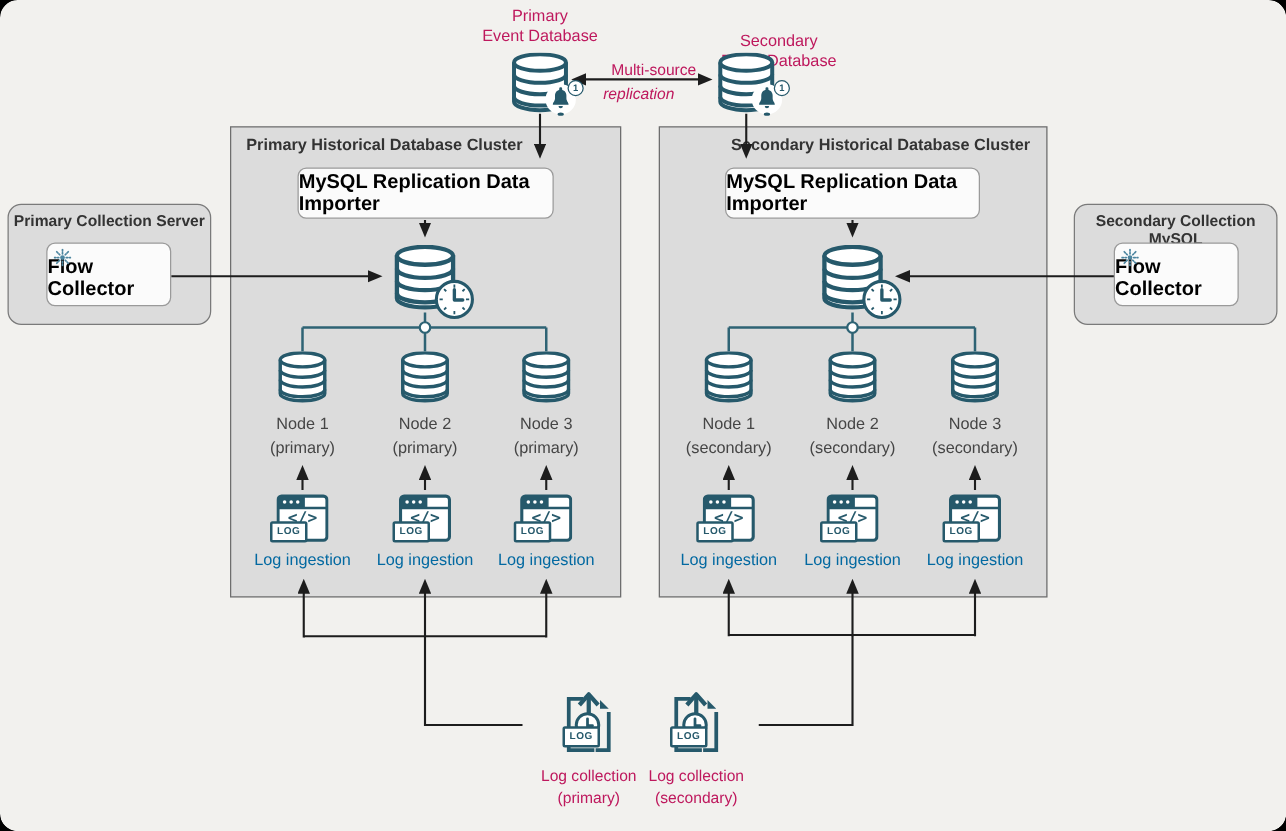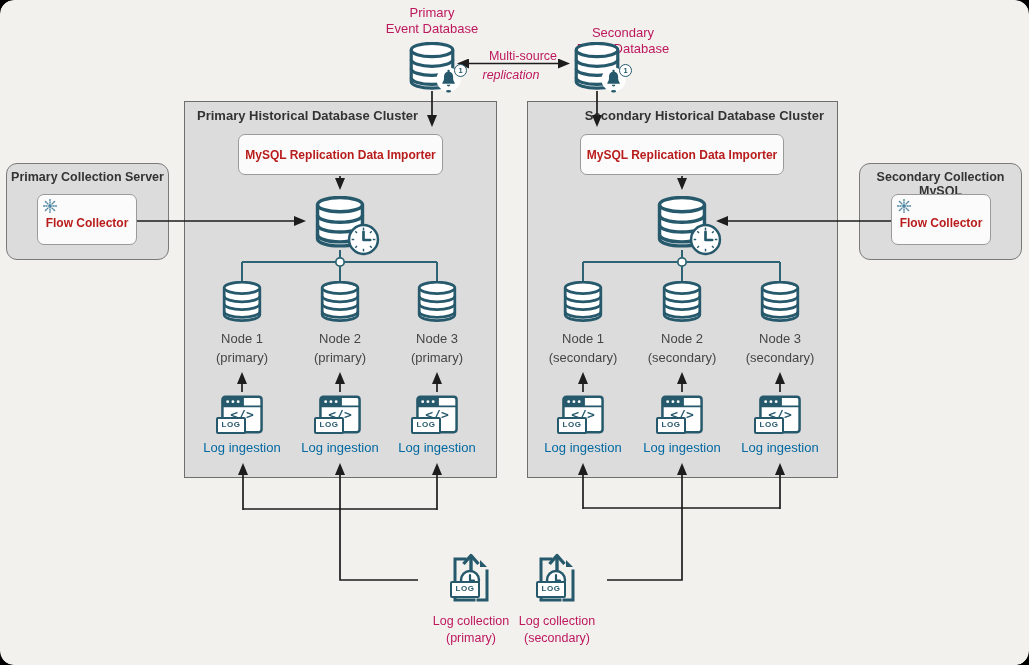--- a/index.html
+++ b/index.html
@@ -5,21 +5,21 @@
   html,body{margin:0;padding:0;background:#000;}
   body{font-family:"Liberation Sans",sans-serif;}
   .canvas{position:relative;width:1029px;height:665px;background:#f2f1ee;border-radius:14px;
           overflow:hidden;outline:3px solid #000;box-sizing:border-box;}
   .abs{position:absolute;}
   .txt{color:#be185d;font-size:13px;line-height:16px;text-align:center;}
   .gray-box{position:absolute;background:#dcdcdc;border:1.5px solid #6e6e6e;box-sizing:border-box;}
   .round{border-radius:11px;border-color:#7a7a7a;}
   .white-box{position:absolute;background:#fbfbfb;border:1px solid #9a9a9a;border-radius:7px;
              box-sizing:border-box;display:flex;align-items:center;justify-content:center;
-             font-weight:600;color:#b91c1c;font-size:12px;}
+             font-weight:600;color:#000000;font-size:16px;}
   .cluster-title{position:absolute;top:6px;font-weight:600;font-size:13px;color:#333;}
   .node-label{position:absolute;width:96px;text-align:center;font-size:13px;line-height:19px;color:#454545;}
   .ing-label{position:absolute;width:110px;text-align:center;font-size:13px;color:#0369a1;}
   .icon{position:absolute;}
   .log-badge{position:absolute;background:#fff;border:2px solid #26596b;border-radius:2px;
              color:#26596b;font-weight:bold;font-size:8px;line-height:11px;text-align:center;
              width:26px;height:13px;letter-spacing:0.5px;}
   .code-glyph{position:absolute;left:0;top:13px;width:42px;text-align:center;color:#26596b;
               font-family:"DejaVu Sans Mono",monospace;font-weight:bold;font-size:13px;}
   .notif{position:absolute;width:11px;height:11px;border-radius:50%;background:#fff;

